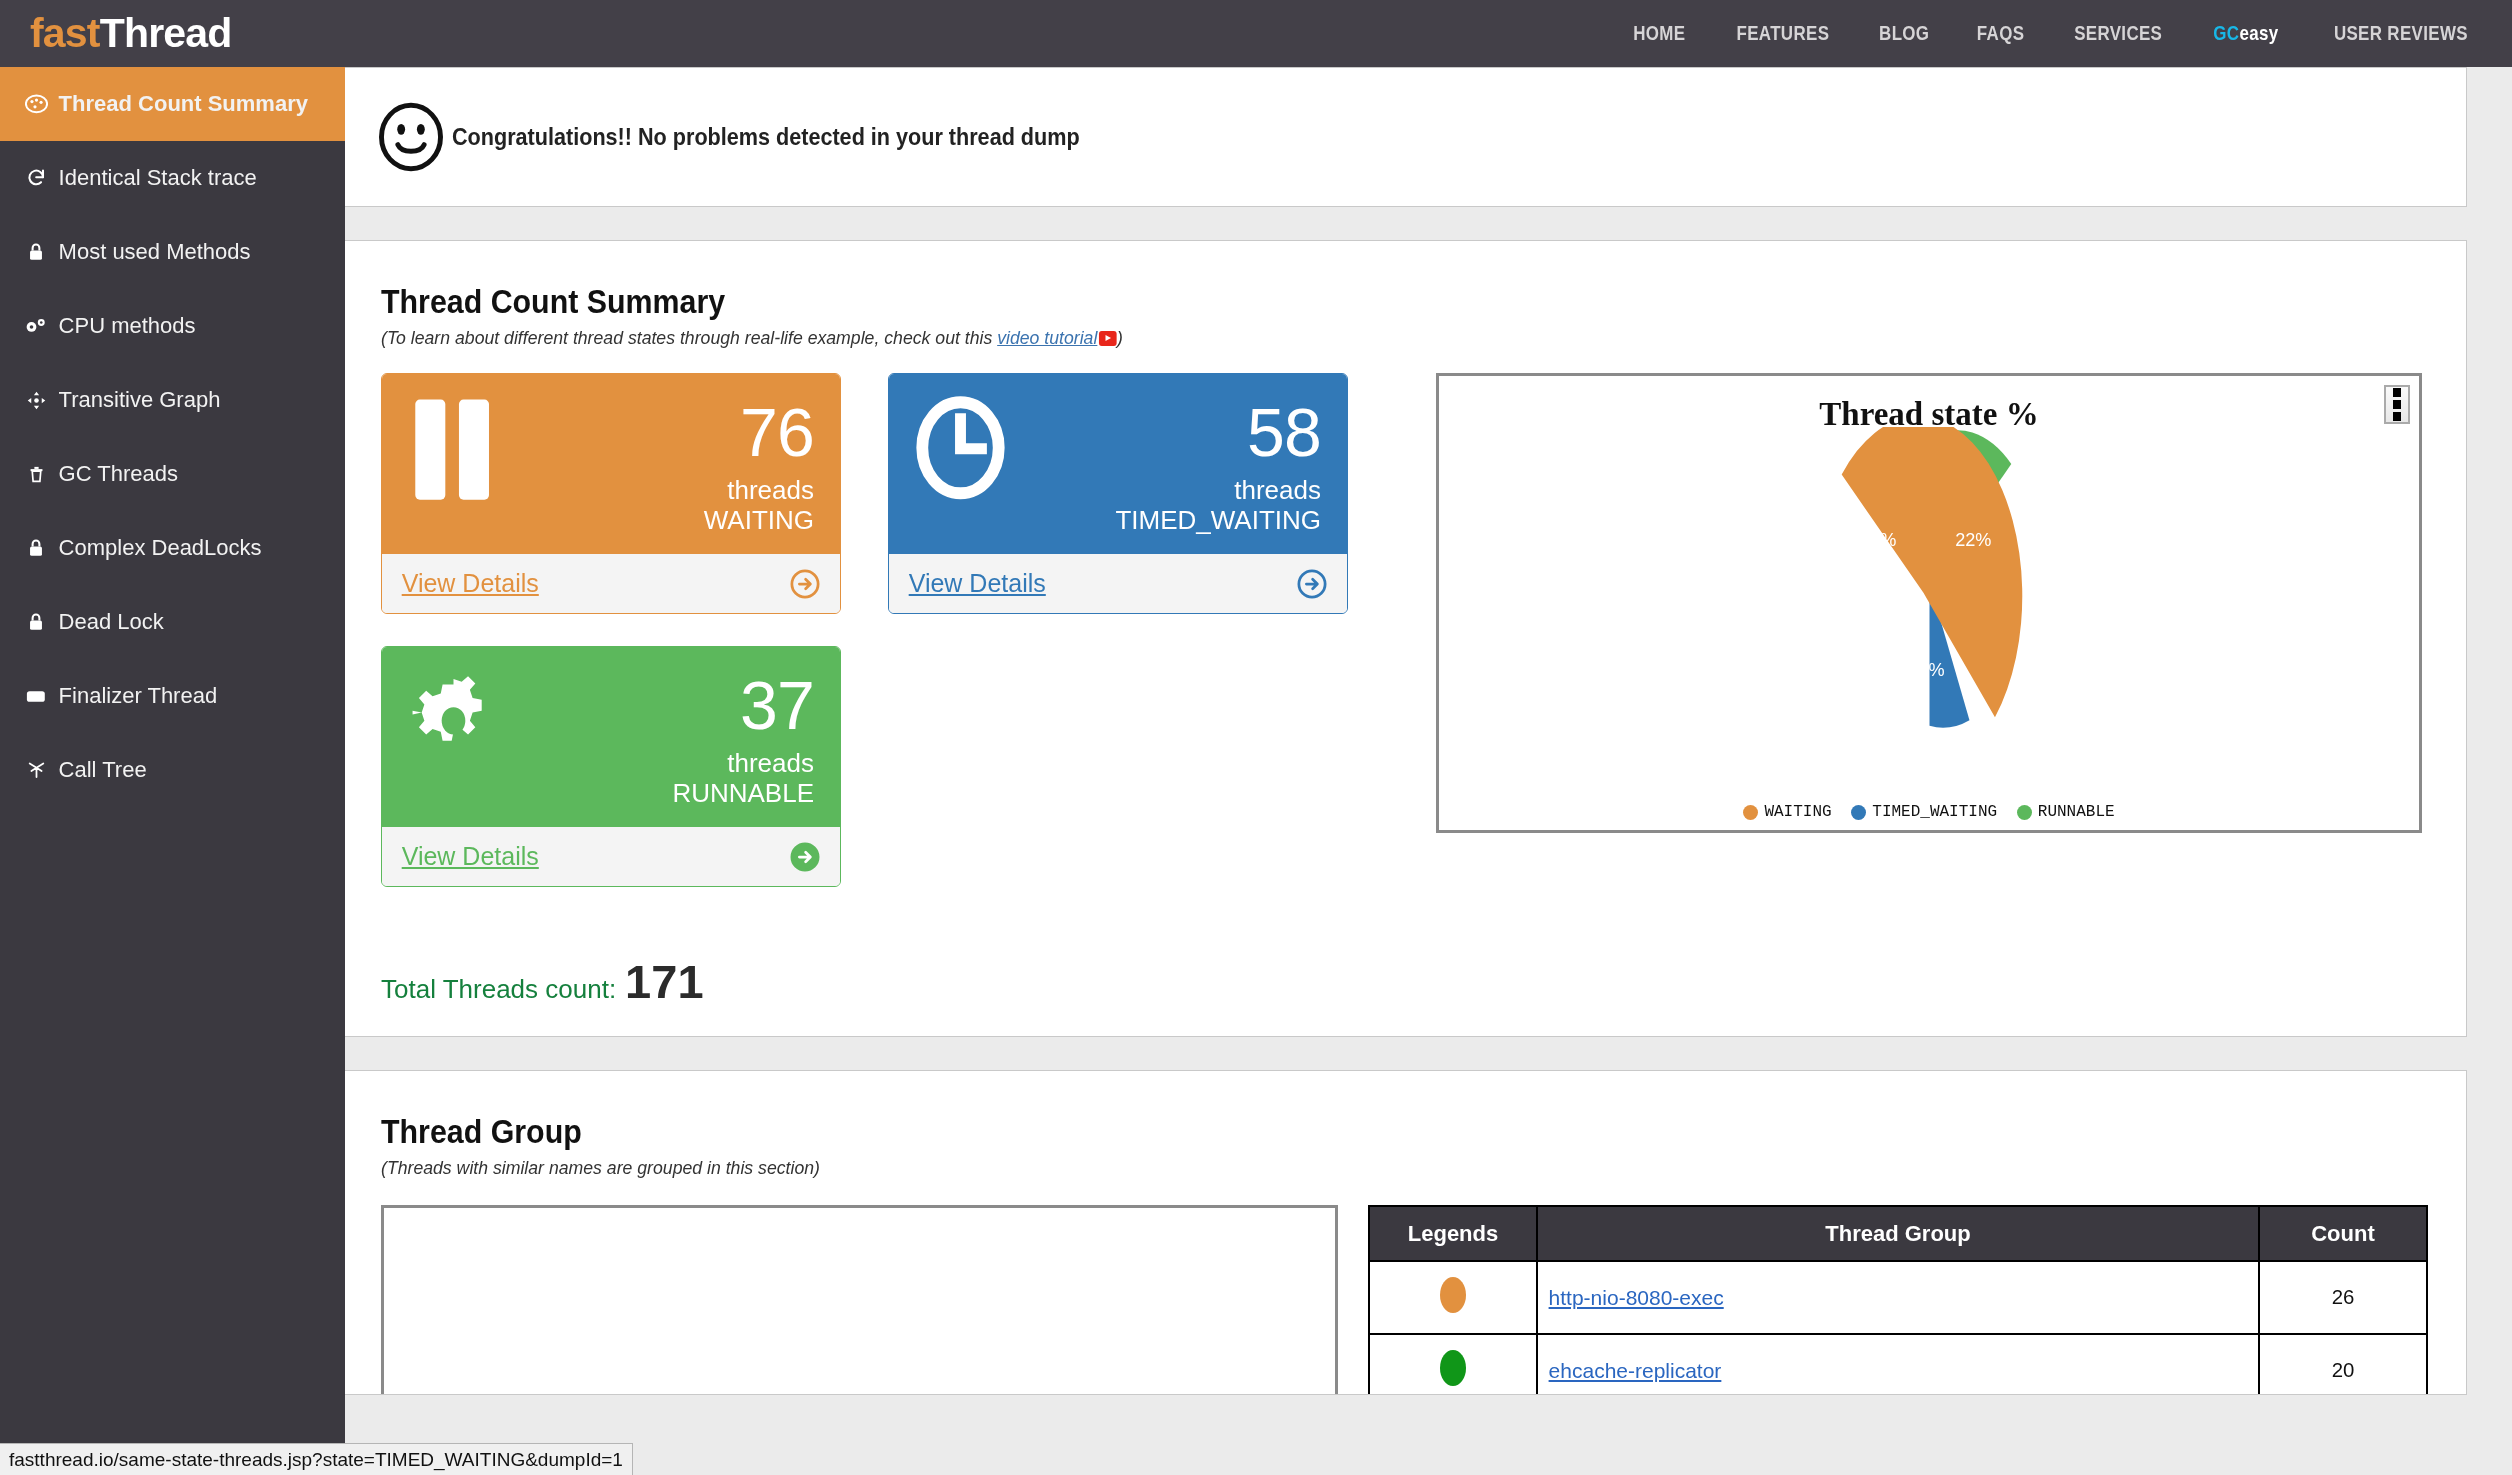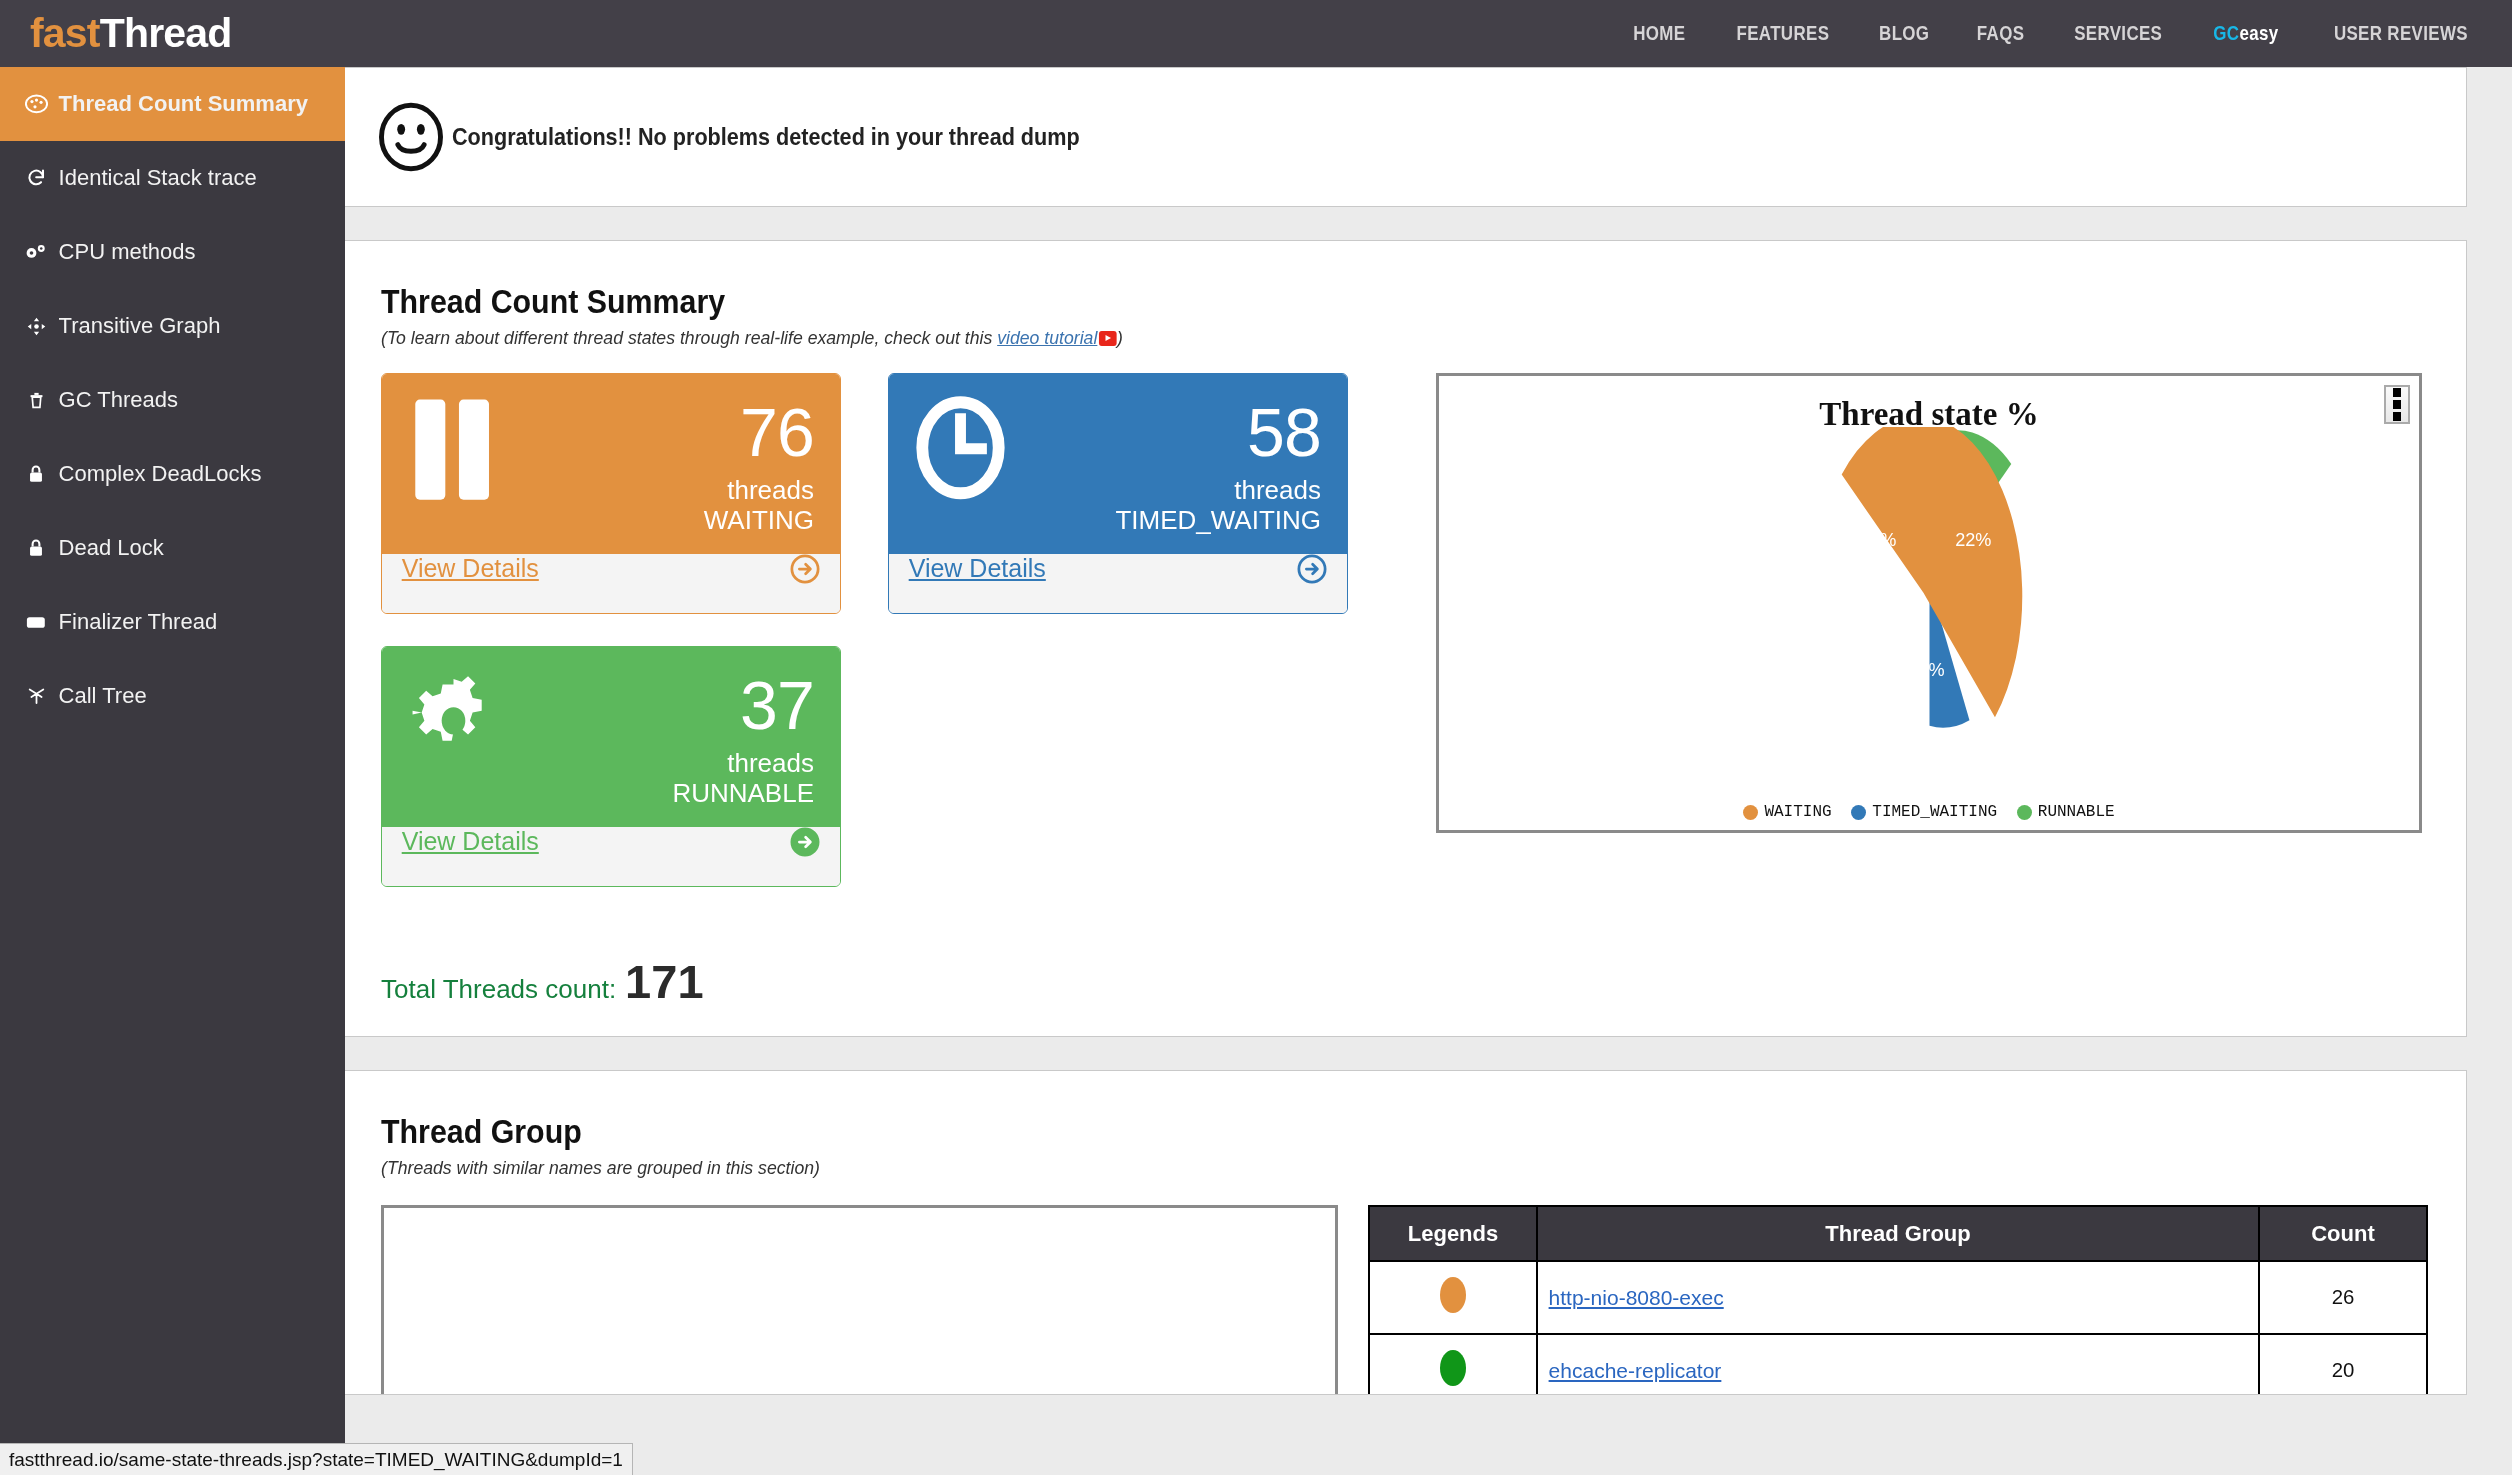--- a/index.html
+++ b/index.html
@@ -114,21 +114,21 @@
     height:180px; position:relative; padding:21px 26px 0 26px;
     display:flex; align-items:flex-start; justify-content:space-between;
   }
   .card-ico{ width:91px; flex:0 0 auto; }
   .card-nums{ text-align:right; color:#fff; line-height:1; padding-top:3px; }
   .card-big{ font-size:68px; font-weight:300; letter-spacing:-0.8px; }
   .card-sub1{ font-size:26px; margin-top:10.6px; font-weight:300; }
   .card-sub2{ font-size:26px; margin-top:4.5px; font-weight:300; }
   .card-foot{
     height:59px; background:#f4f4f4;
-    display:flex; justify-content:space-between;
+    display:flex; align-items:center; justify-content:space-between;
     padding:0 19.7px; cursor:pointer;
   }
   .card-foot-link{ font-size:25px; text-decoration:underline; }
   .card-arrow{ width:30px; height:30px; }
   .card.orange .card-top{ background:#e2913f; }
   .card.orange{ border:1.5px solid #e2913f; }
   .card.orange .card-foot-link{ color:#e2913f; }
   .card.blue .card-top{ background:#3279b7; }
   .card.blue{ border:1.5px solid #3279b7; }
   .card.blue .card-foot-link{ color:#3279b7; }
@@ -234,20 +234,29 @@
     <span class="side-label">Thread Count Summary</span>
   </div>
   <div class="side-item">
     <span class="side-ico">
       <svg width="20.4" height="20.4" viewBox="0 0 24 24">
           <path d="M20 11a8 8 0 1 0-2.3 5.7" fill="none" stroke="#fff" stroke-width="2.4" stroke-linecap="round"></path>
           <path d="M20 3v8h-8" fill="none" stroke="#fff" stroke-width="2.4" stroke-linecap="round" stroke-linejoin="round"></path>
         </svg>
     </span>
     <span class="side-label">Identical Stack trace</span>
+  </div>
+  <div class="side-item">
+    <span class="side-ico">
+      <svg width="18" height="20.4" viewBox="0 0 20 24">
+          <path d="M6 10V7a4 4 0 0 1 8 0v3" fill="none" stroke="#fff" stroke-width="2.4"></path>
+          <rect x="3" y="10" width="14" height="11" rx="2" fill="#fff"></rect>
+        </svg>
+    </span>
+    <span class="side-label">Most used Methods</span>
   </div>
   <div class="side-item">
     <span class="side-ico">
       <svg width="24" height="20.4" viewBox="0 0 32 26">
           <circle cx="10" cy="14" r="6.5" fill="#fff"></circle>
           <circle cx="10" cy="14" r="2.4" fill="#3b3940"></circle>
           <circle cx="23" cy="8" r="4.6" fill="#fff"></circle>
           <circle cx="23" cy="8" r="1.7" fill="#3b3940"></circle>
         </svg>
     </span>

